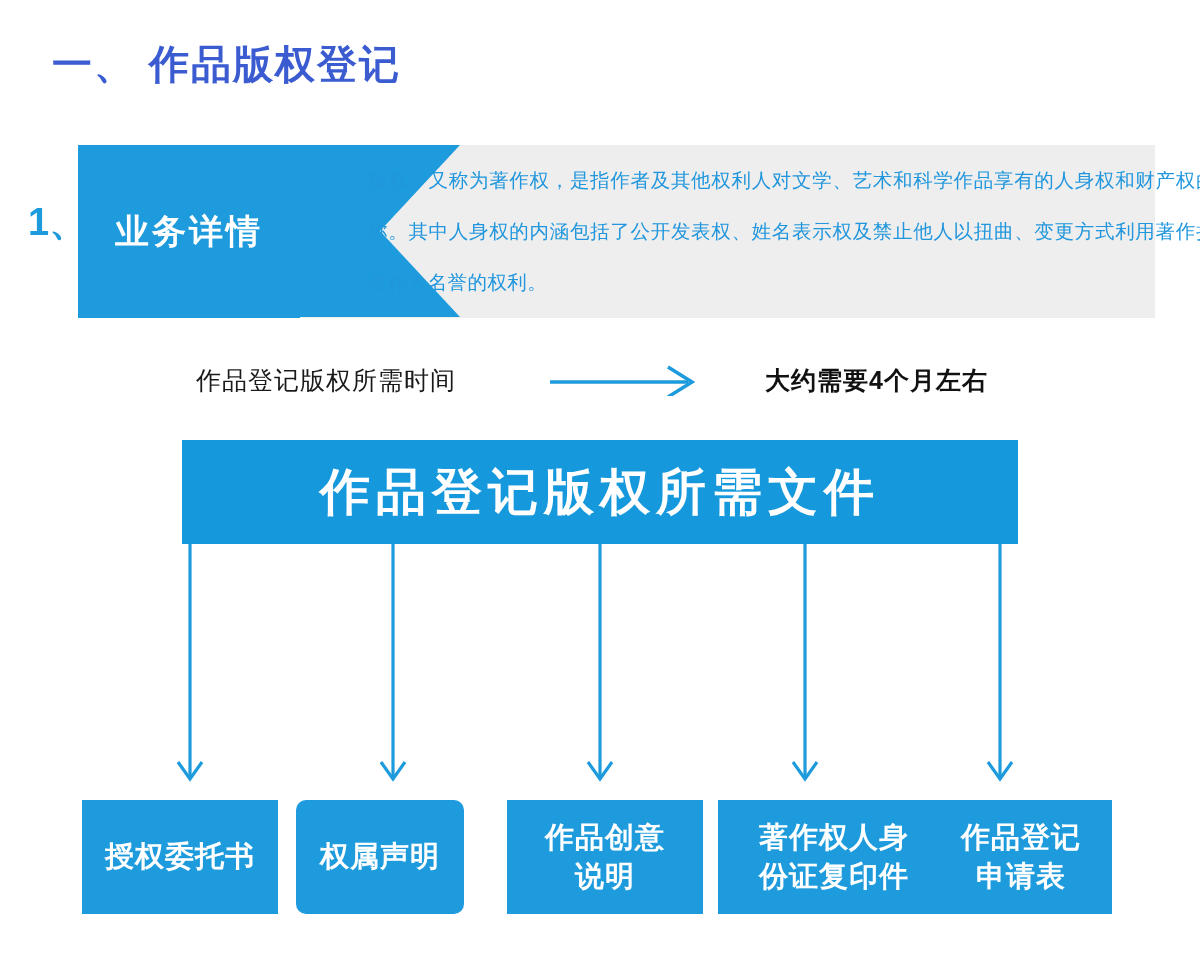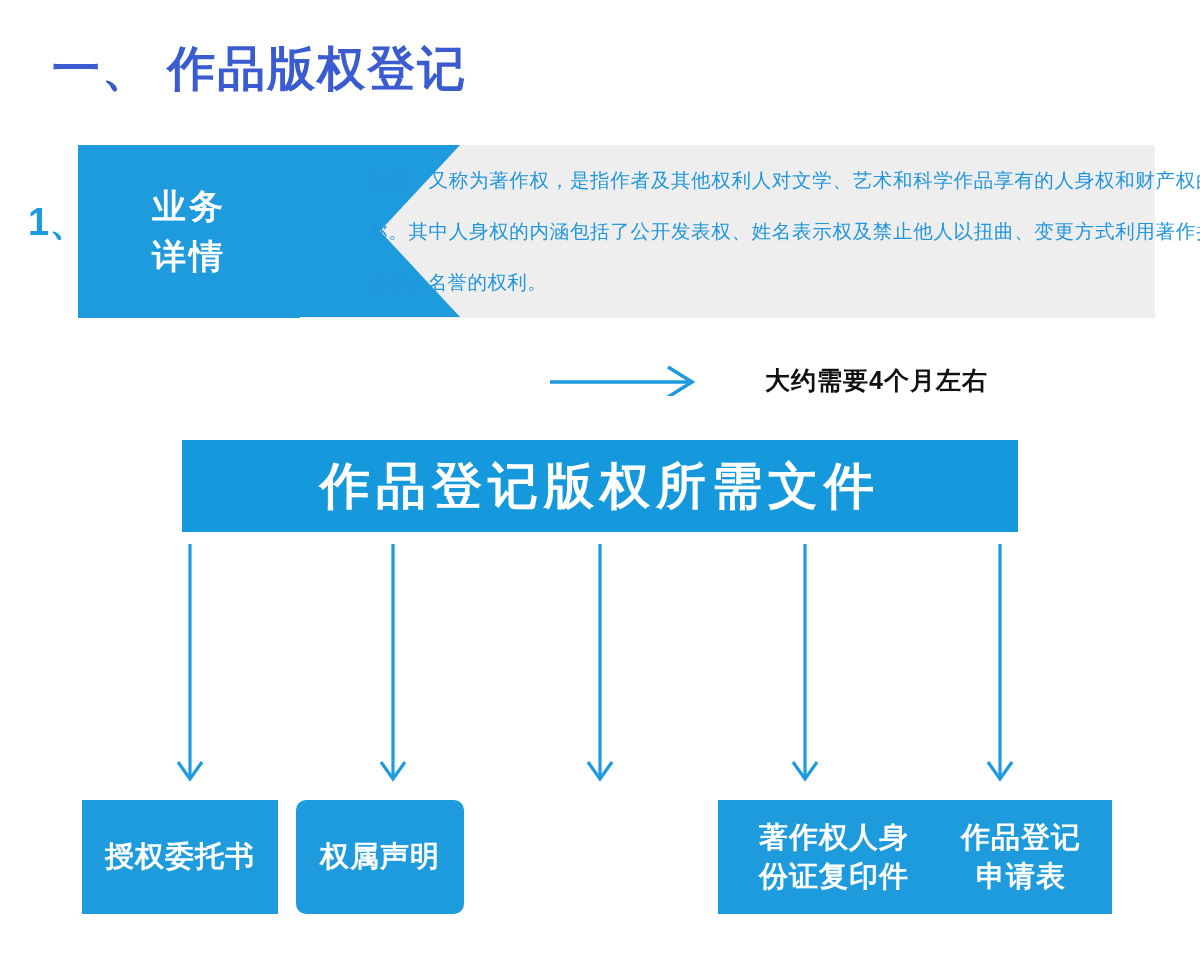--- a/index.html
+++ b/index.html
@@ -17,21 +17,21 @@
     width: 1200px;
     height: 956px;
     background: #ffffff;
   }
 
   
   .page-title {
     position: absolute;
     left: 52px;
     top: 40px;
-    font-size: 48px;
+    font-size: 40px;
     font-weight: bold;
     color: #3b5bd0;
     letter-spacing: 2px;
     line-height: 1.2;
     white-space: nowrap;
   }
 
   
   .detail-band {
     position: absolute;
@@ -62,21 +62,21 @@
   }
 
   .detail-tag {
     position: absolute;
     left: 0;
     top: 0;
     width: 222px;
     height: 173px;
     background: #1e9bdc;
     display: flex;
-    flex-direction: column;
+    flex-direction: row;
     align-items: center;
     justify-content: center;
     color: #ffffff;
     font-size: 34px;
     font-weight: bold;
     letter-spacing: 3px;
     line-height: 1.45;
     z-index: 2;
   }
 
@@ -149,21 +149,21 @@
     line-height: 36px;
     margin-left: 34px;
   }
 
   
   .docs-banner {
     position: absolute;
     left: 182px;
     top: 440px;
     width: 836px;
-    height: 92px;
+    height: 104px;
     background: #1598dc;
     display: flex;
     align-items: center;
     justify-content: center;
     color: #ffffff;
     font-size: 50px;
     font-weight: bold;
     letter-spacing: 6px;
   }
 
@@ -220,20 +220,21 @@
 
     <div class="detail-tag">
       <span>业务</span>
       <span>详情</span>
     </div>
 
     <div class="detail-text">版权，又称为著作权，是指作者及其他权利人对文学、艺术和科学作品享有的人身权和财产权的总称。其中人身权的内涵包括了公开发表权、姓名表示权及禁止他人以扭曲、变更方式利用著作损害著作人名誉的权利。</div>
   </div>
 
   <div class="timing-row">
+    <div class="timing-left">作品登记版权所需时间</div>
 
     <div class="timing-arrow">
       <svg width="150" height="32" viewBox="0 0 150 32">
         <line x1="0" y1="18" x2="138" y2="18" stroke="#1e9bdc" stroke-width="3.5"></line>
         <polyline points="118,3 142,18 118,33" fill="none" stroke="#1e9bdc" stroke-width="3.5"></polyline>
       </svg>
     </div>
 
     <div class="timing-right">大约需要4个月左右</div>
   </div>
@@ -261,20 +262,23 @@
     </svg>
   </div>
 
   <div class="doc-boxes">
     <div class="doc-box" style="left:0px; width:196px;">
       <span>授权委托书</span>
     </div>
     <div class="doc-box" style="left:214px; width:168px;border-radius:10px;">
       <span>权属声明</span>
     </div>
+    <div class="doc-box" style="left:425px; width:196px;">
+      <span>作品创意<br>说明</span>
+    </div>
     <div class="doc-box" style="left:636px; width:232px;">
       <span>著作权人身<br>份证复印件</span>
     </div>
     <div class="doc-box" style="left:848px; width:182px;">
       <span>作品登记<br>申请表</span>
     </div>
   </div>
 
 </div>
 

